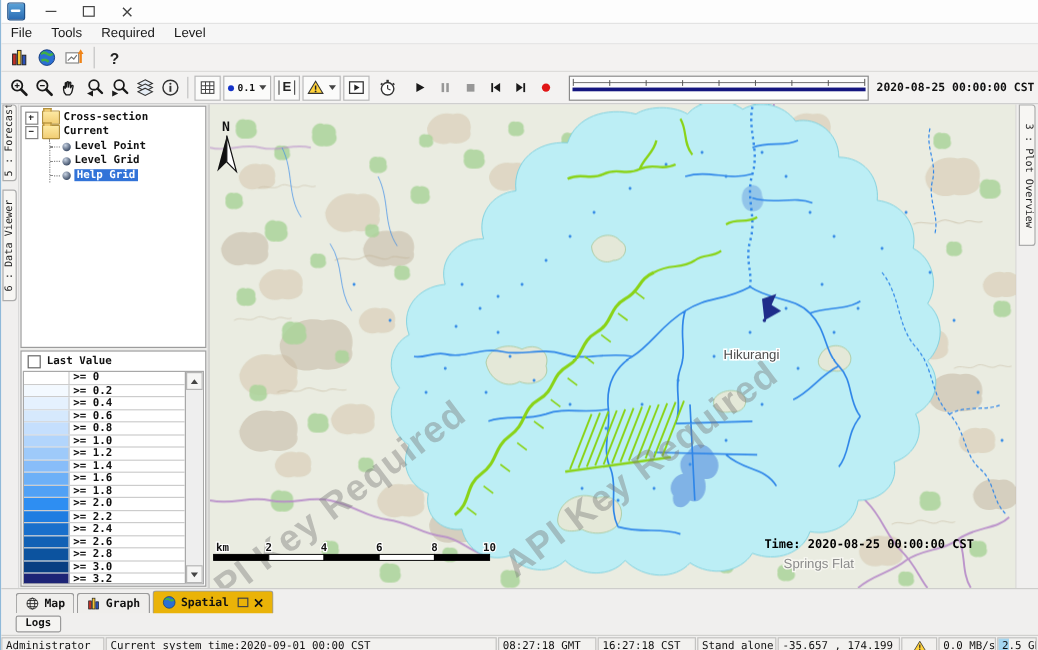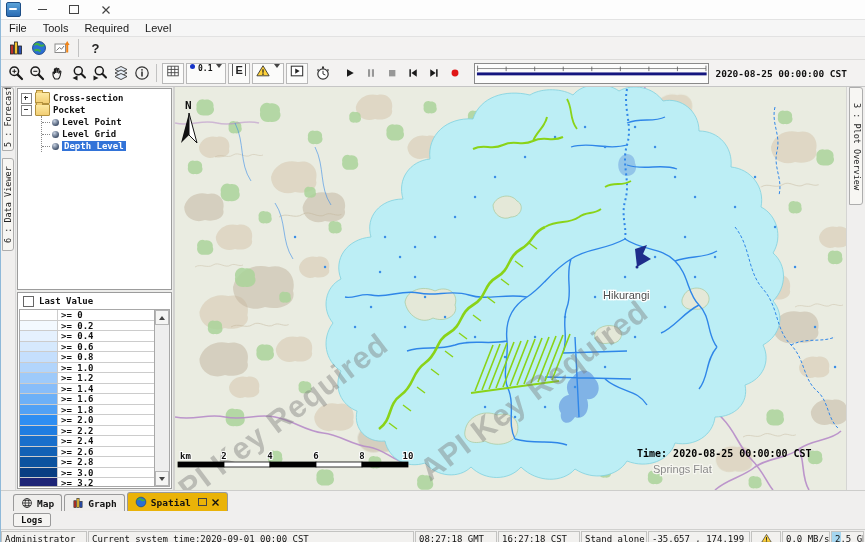--- a/index.html
+++ b/index.html
@@ -10,33 +10,33 @@
   .appicon::after{content:"";position:absolute;left:2px;top:5px;width:8px;height:2px;background:#fff;border-radius:2px}
   .wtitle{font-size:11px;color:#1c1c1c;flex:1}
   .wbtn{width:32px;height:19px;display:flex;align-items:center;justify-content:center}
   .glyph-min{width:9px;height:1px;background:#444}
   .glyph-max{width:8px;height:7px;border:1px solid #444}
   .menubar{height:16px;background:#f6f6f6;border-bottom:1px solid #e2e2e2;display:flex;align-items:center;font-size:11px;color:#1a1a1a}
   .menu-item{padding:0 8px;height:100%;display:flex;align-items:center}
   .toolbar1{height:22px;background:#f3f2f1;border-bottom:1px solid #dddcda;display:flex;align-items:center;padding-left:4px;gap:2px}
   .toolbar2{height:26px;background:#f3f2f1;border-bottom:1px solid #c6c6c6;display:flex;align-items:center;padding-left:4px}
   .tbtn{width:21px;height:20px;display:flex;align-items:center;justify-content:center;flex:none}
-  .tbtn-wide{width:auto;padding:0 3px;border:1px solid #b9b9b9;background:#fbfbfa;height:19px;display:flex;align-items:flex-start;gap:2px;margin:0 1px;flex:none}
+  .tbtn-wide{width:auto;padding:0 3px;border:1px solid #b9b9b9;background:#fbfbfa;height:19px;display:flex;align-items:center;gap:2px;margin:0 1px;flex:none}
   .tsep{width:1px;height:18px;background:#c2c2c2;margin:0 4px;flex:none}
   .i16{width:16px;height:16px;display:block}
   .i14{width:14px;height:14px;display:block}
   .i12{width:12px;height:12px;display:block}
   .qmark{font-size:13px;font-weight:bold;color:#222}
   .dd-caret{width:0;height:0;border-left:3px solid transparent;border-right:3px solid transparent;border-top:4px solid #444;margin-left:2px}
   .dotlabel{font-size:8px;font-weight:bold;color:#111;font-family:"DejaVu Sans Mono",monospace}
   .bluedot{width:5px;height:5px;border-radius:50%;background:#1533c8;margin-right:1px}
   .elabel{font-size:11px;font-weight:bold;color:#222;border-left:1px solid #555;border-right:1px solid #555;padding:0 2px;line-height:12px}
   .timeline{flex:1;height:19px;border:1px solid #8a8a8a;background:#fcfcfc;margin:0 6px 0 8px;min-width:120px;position:relative}
   .timeline svg{position:absolute;inset:0}
-  .tb-date{font-family:"DejaVu Sans Mono",monospace;font-size:9.5px;font-weight:bold;color:#111;white-space:nowrap;margin-right:18px}
+  .tb-date{font-family:"DejaVu Sans Mono",monospace;font-size:9.5px;font-weight:bold;color:#111;white-space:nowrap;margin-right:3px}
   .main{display:flex;height:403px}
   .leftstrip{width:14px;background:#f0efee;border-right:1px solid #dadada;display:flex;flex-direction:column;align-items:center;padding-top:0}
   .vtab-left{writing-mode:vertical-rl;transform:rotate(180deg);font-family:"DejaVu Sans Mono",monospace;font-size:8.5px;
      background:#f7f6f3;border:1px solid #adadad;border-radius:3px 0 0 3px;padding:3px 0;width:12px;box-sizing:border-box;
      text-align:center;overflow:hidden;white-space:nowrap;color:#222}
   .vt5{height:64px;margin-bottom:7px}
   .vt6{height:93px}
   .leftpanel{width:157px;background:#ececea;border-right:2px solid #d2d2d0;display:flex;flex-direction:column}
   .tree{height:202px;background:#fff;border:1px solid #9c9c9c;margin:1px 1px 2px 1px;overflow:hidden;
         font-family:"DejaVu Sans Mono",monospace;font-size:9px;font-weight:bold;color:#111;padding:3px 0 0 3px;box-sizing:border-box}
@@ -286,34 +286,34 @@
   <div class="leftpanel">
     <div class="tree">
       <div class="trow">
         <span class="exp plus"></span>
         <span class="folder"></span>
         <span>Cross-section</span>
       </div>
       <div class="trow">
         <span class="exp"></span>
         <span class="folder"></span>
-        <span>Pocket</span>
+        <span>Current</span>
       </div>
       <div class="kids">
         <div class="kidrow">
           <span class="bullet"></span>
           <span>Level Point</span>
         </div>
         <div class="kidrow">
           <span class="bullet"></span>
           <span>Level Grid</span>
         </div>
         <div class="kidrow">
           <span class="bullet"></span>
-          <span class="tsel">Depth Level</span>
+          <span class="tsel">Help Grid</span>
         </div>
       </div>
     </div>
 
     <div class="legendbox">
       <div class="lg-head">
         <span class="cbox"></span>
         <span>Last Value</span>
       </div>
       <div class="lg-body">

